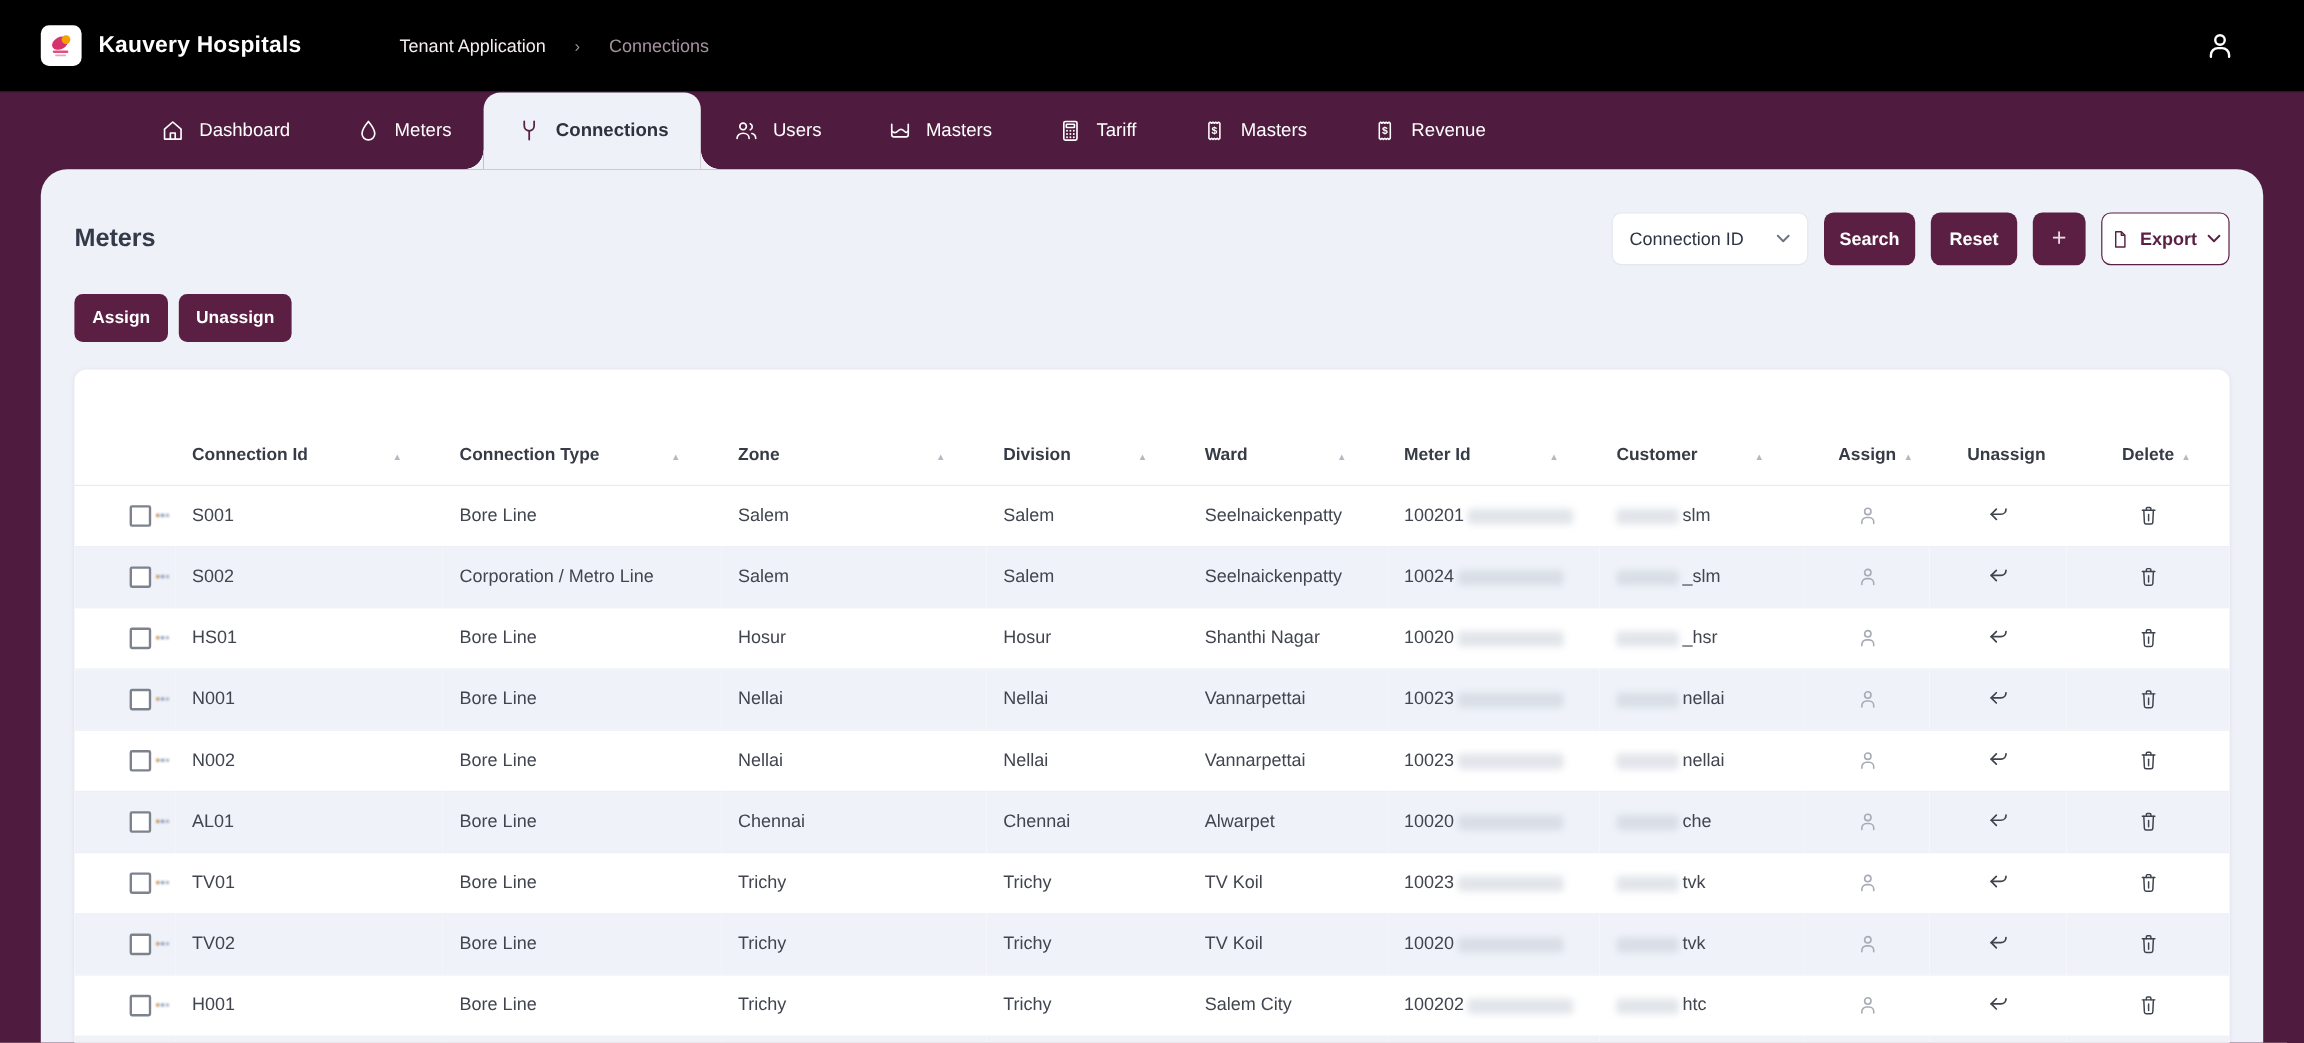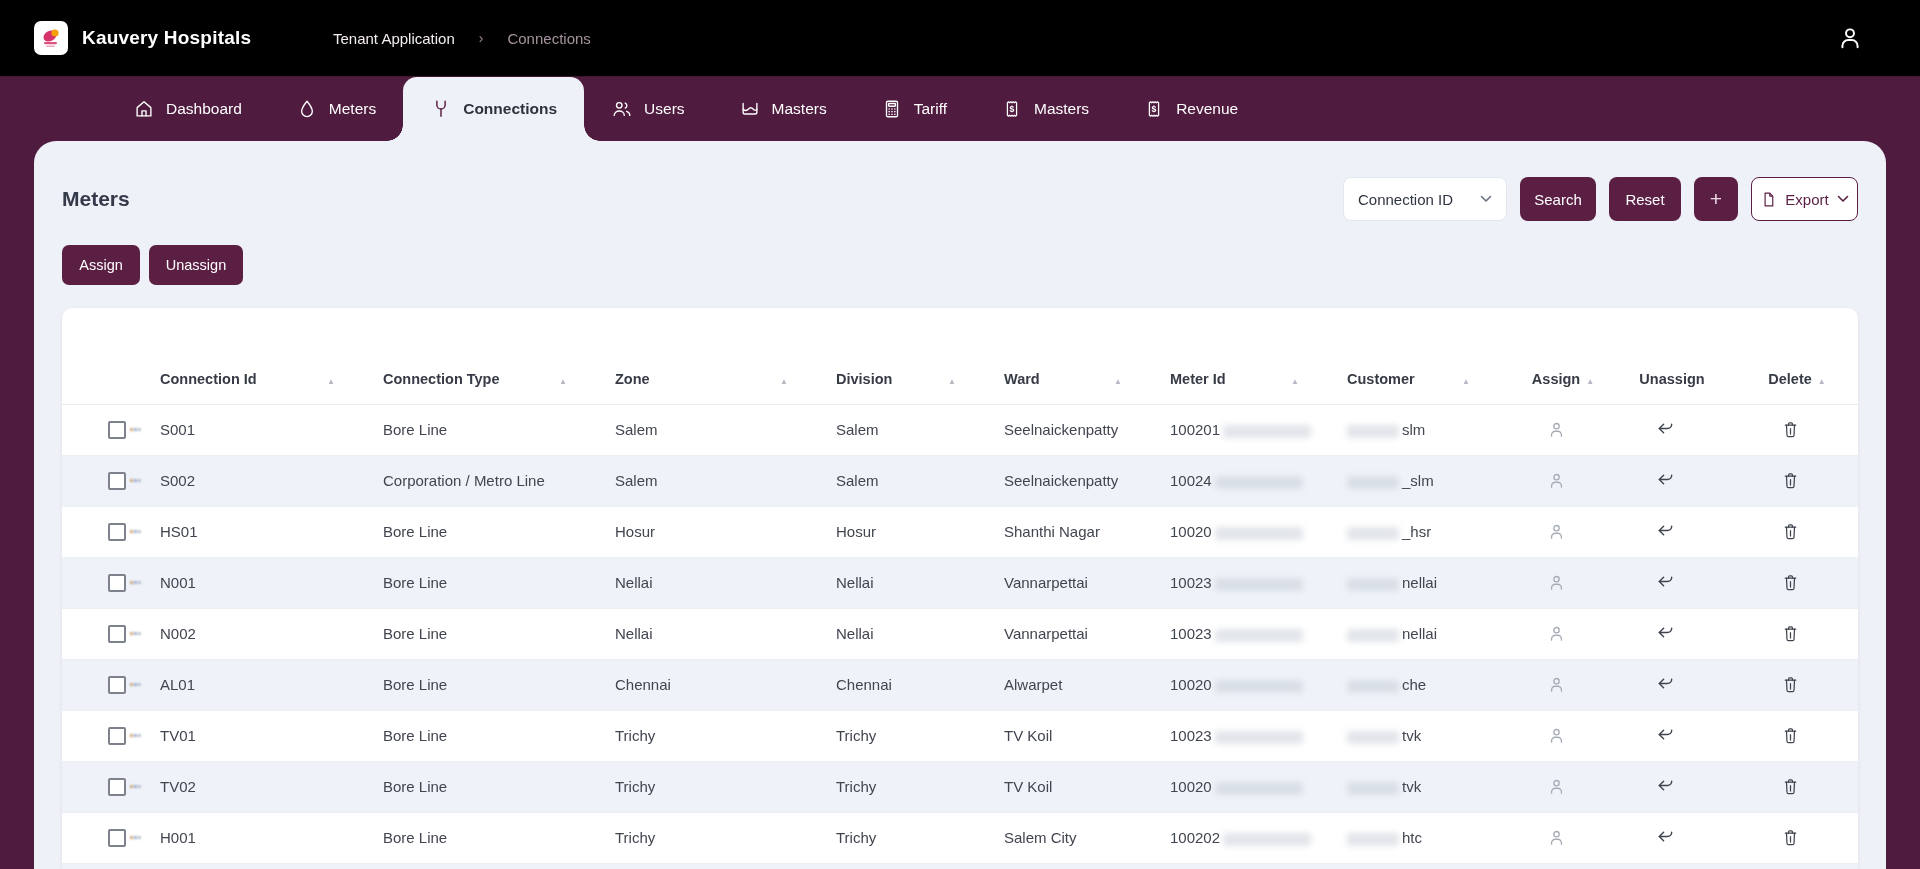--- a/index.html
+++ b/index.html
@@ -30,21 +30,21 @@
     background:radial-gradient(circle at 100% 0, rgba(0,0,0,0) 15.5px, #eef1f7 16px)}
 
   
   .panel{margin:0 34px;background:#eef1f7;border-radius:22px 22px 0 0;height:728px;padding:0 28px;overflow:hidden}
   .toprow{display:flex;justify-content:space-between;align-items:center;margin-top:36px;height:44px}
   .page-title{font-size:21px;font-weight:700;color:#343a4a}
   .controls{display:flex;gap:13px;align-items:center}
   .select{width:164px;height:44px;background:#fff;border:1px solid #e3e7ee;border-radius:8px;display:flex;align-items:center;justify-content:space-between;padding:0 14px;font-size:15px;color:#2f3442;cursor:pointer}
   .select svg,.export svg.chev{width:12px;height:8px;color:#6b7280}
   .tinput{width:204px;height:44px;background:#e7ebf8;border-radius:8px;border:1px solid #dfe4f2;padding:0 14px;font-size:15px;color:#2f3442;font-family:"Liberation Sans",sans-serif;outline:none}
-  .btn{height:44px;background:#5b1f44;color:#fff;border:none;border-radius:8px;font-weight:400;font-size:15px;font-family:"Liberation Sans",sans-serif;cursor:pointer}
+  .btn{height:44px;background:#5b1f44;color:#fff;border:none;border-radius:8px;font-weight:700;font-size:15px;font-family:"Liberation Sans",sans-serif;cursor:pointer}
   .btn.search{width:76px}
   .btn.reset{width:72px}
   .btn.plus{width:44px;font-size:21px;font-weight:400;color:#ead9e3}
   .btn.export{width:107px;background:#fff;border:1.5px solid #5b1f44;color:#5b1f44;display:flex;align-items:center;justify-content:center;gap:8px}
   .btn.export svg.chev{color:#5b1f44}
   .btnrow{margin-top:24px;display:flex;gap:9px}
   .btn.assign{width:78px;height:40px;font-size:14.5px;border-radius:7px}
   .btn.unassign{width:94px;height:40px;font-size:14.5px;border-radius:7px}
 
   

